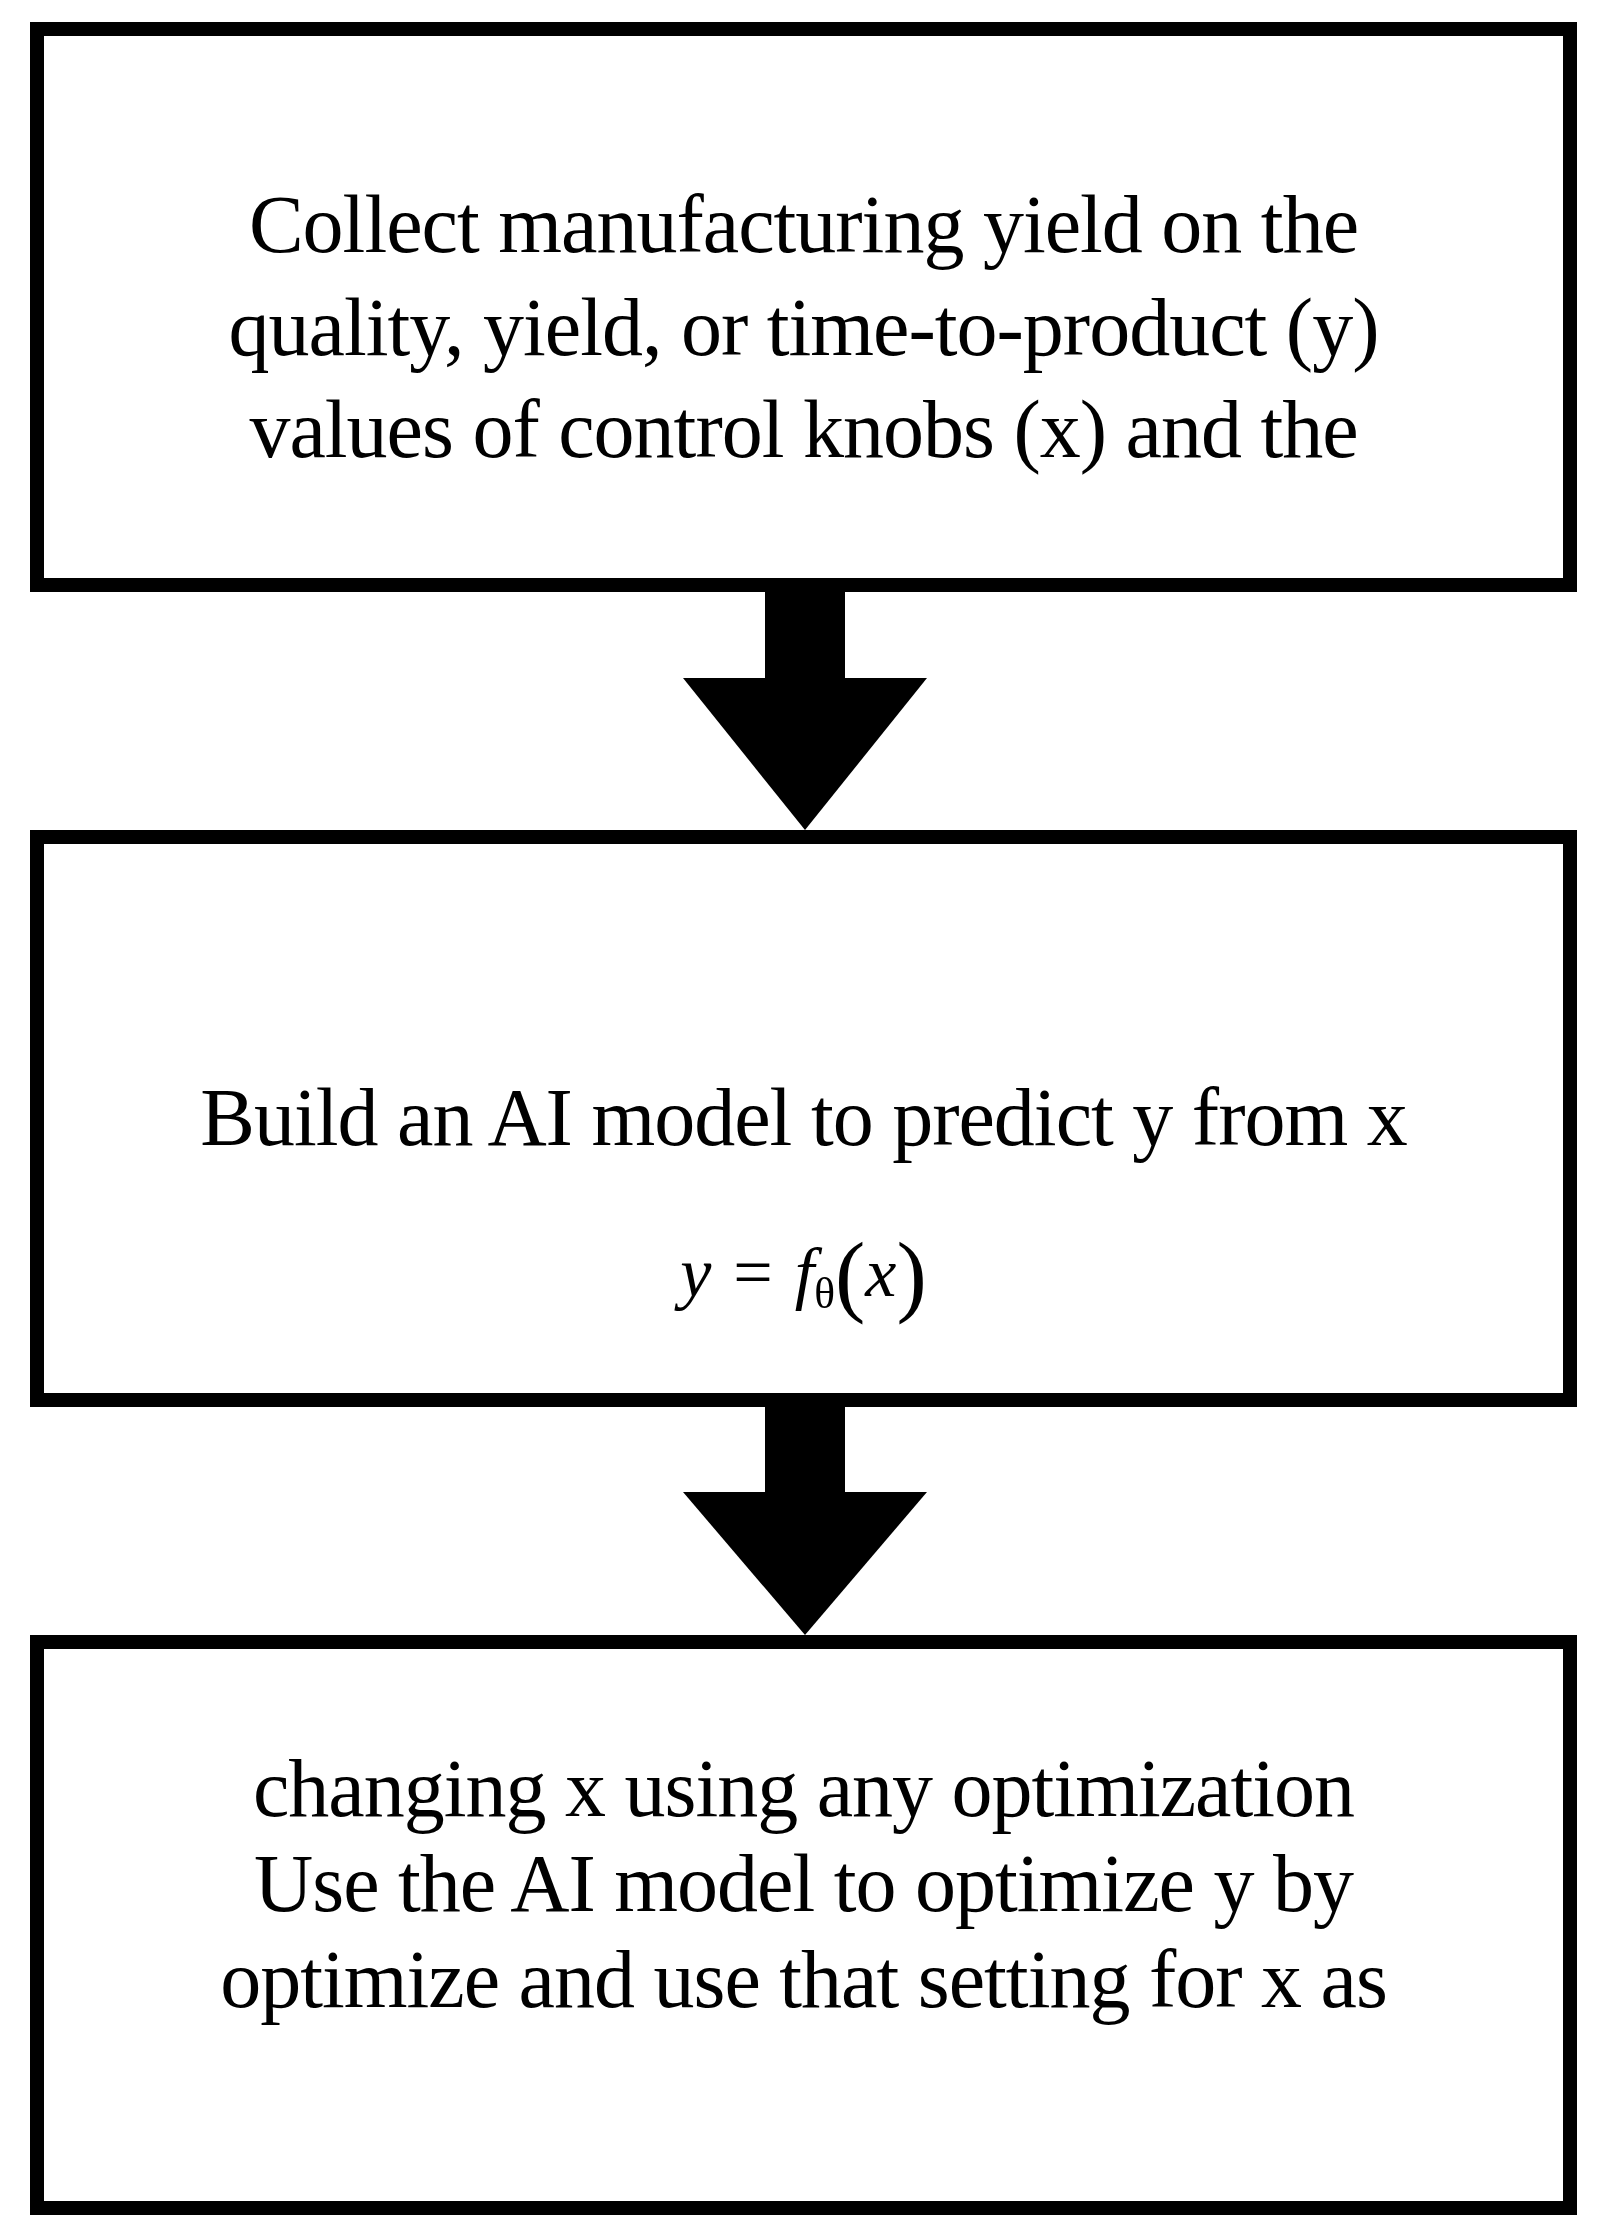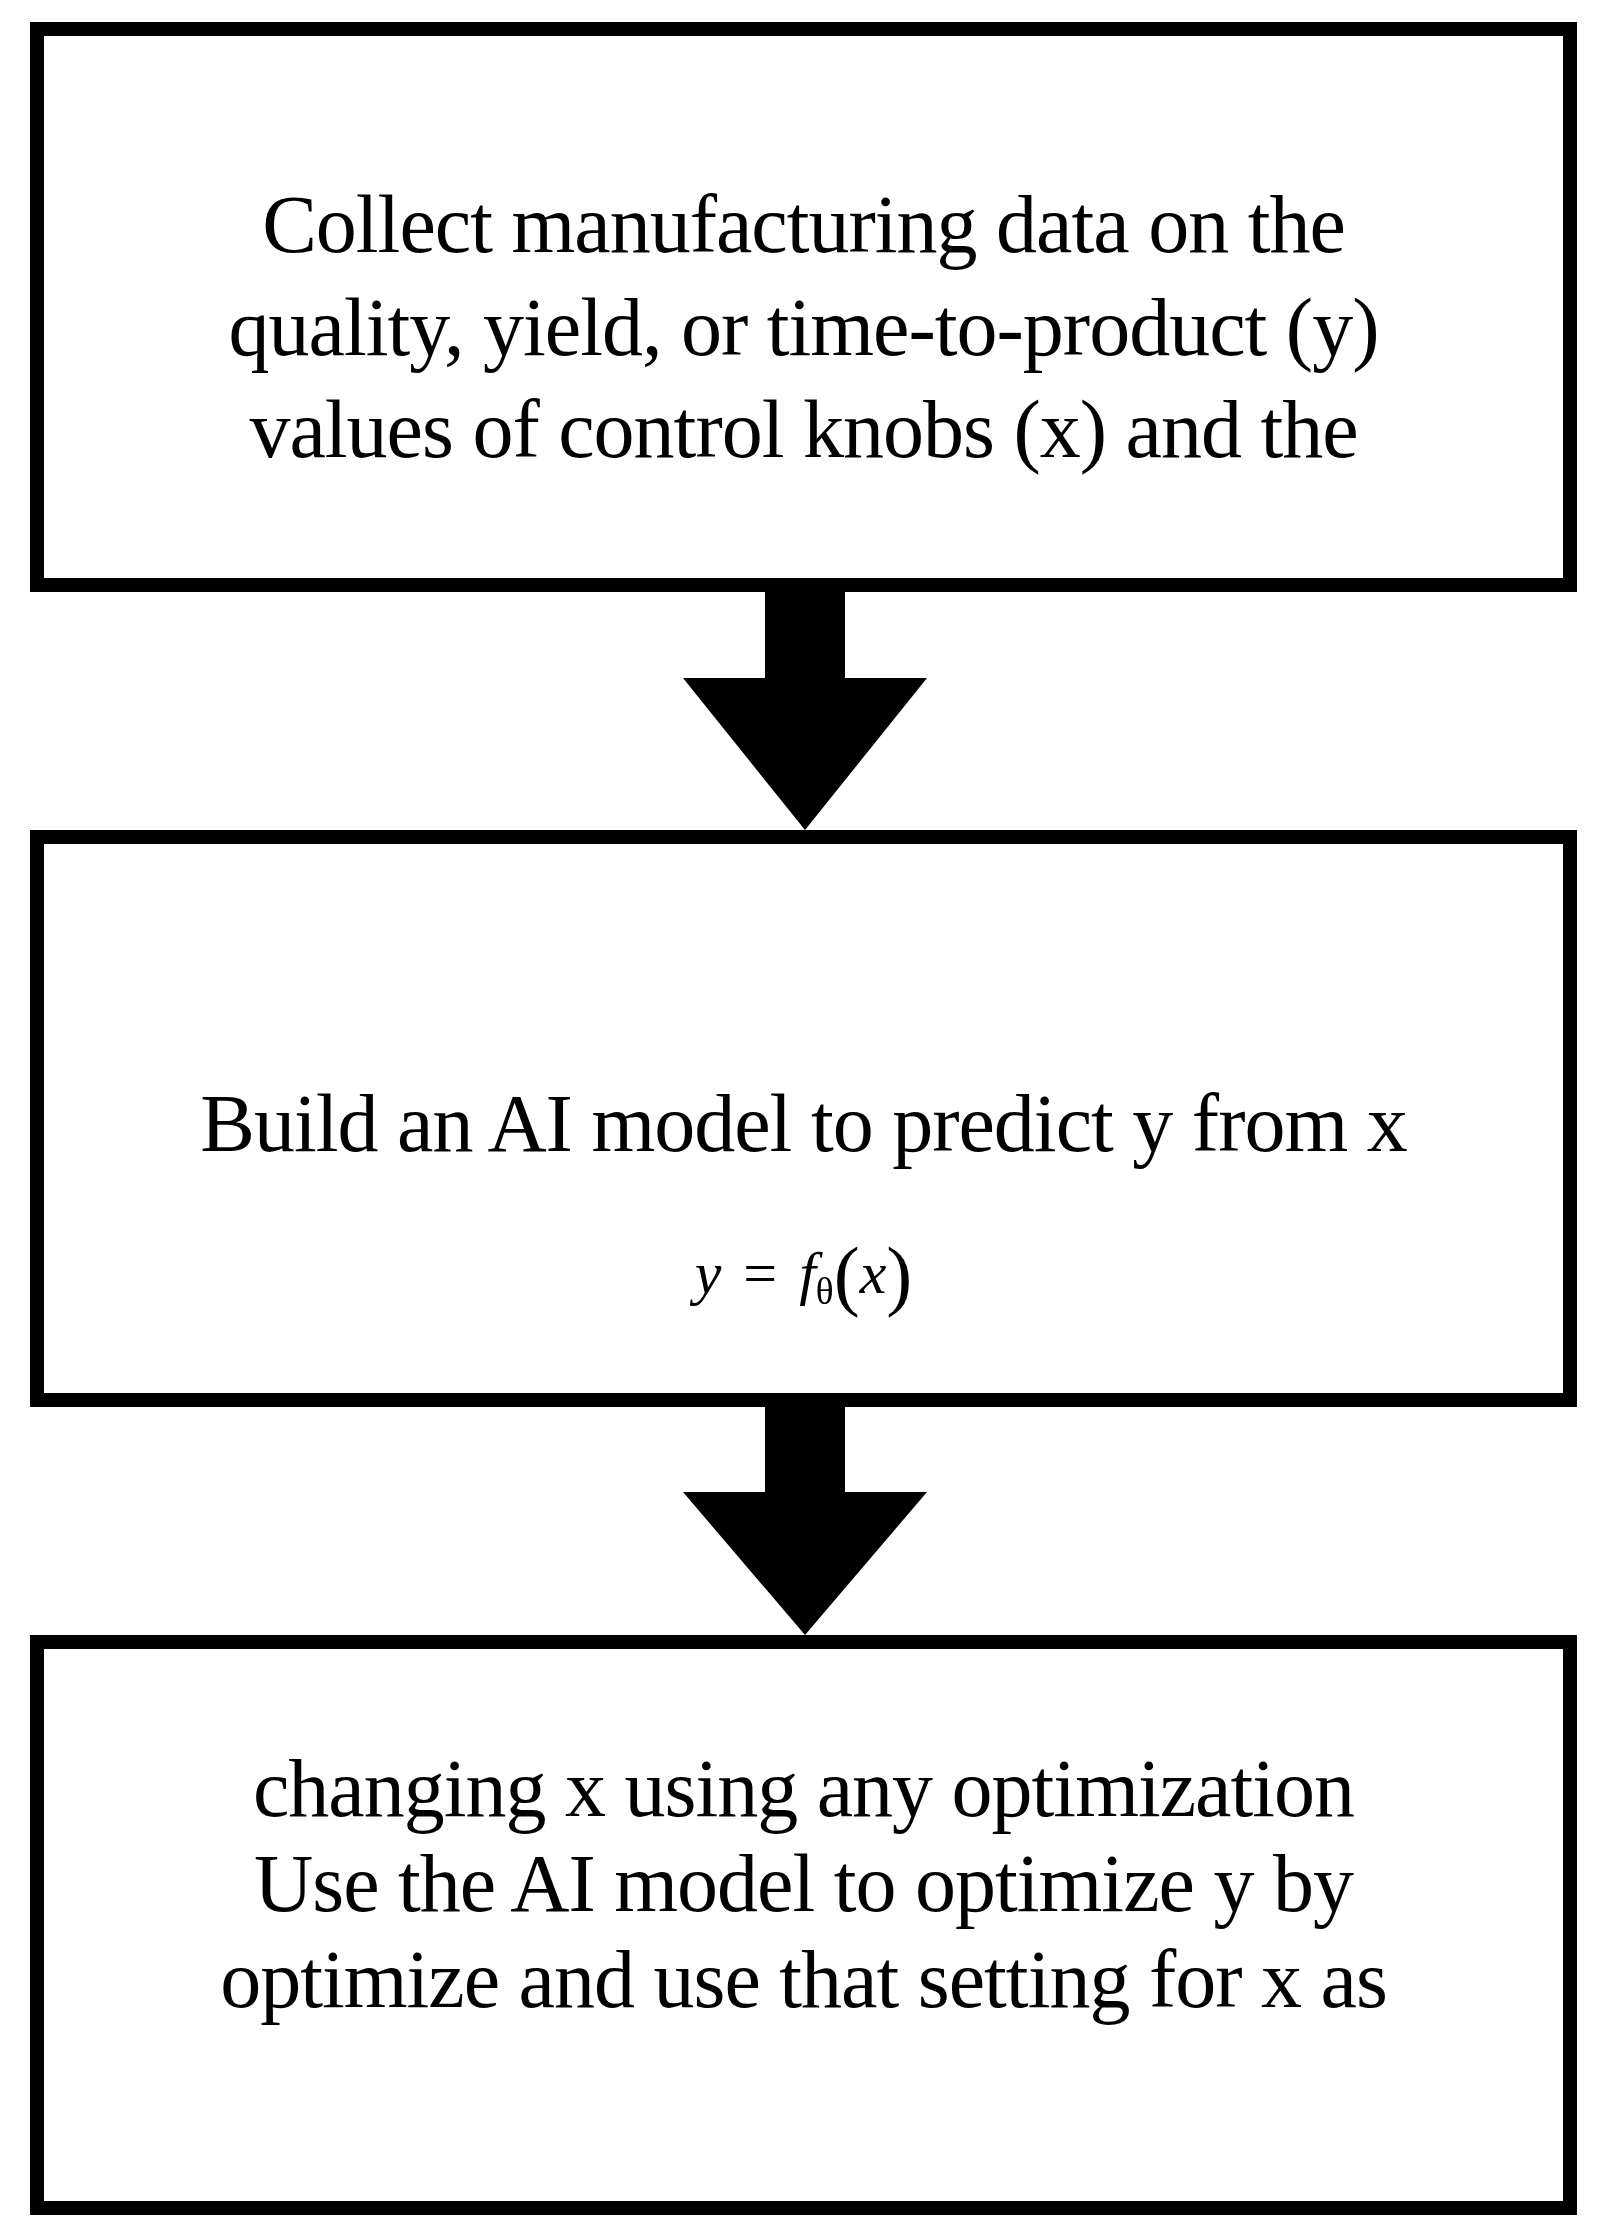--- a/index.html
+++ b/index.html
@@ -38,21 +38,21 @@
     line-height: 1.25;
     letter-spacing: -1px;
     white-space: nowrap;
   }
   .box-line { display: block; }
 
   #box-use .box-text { line-height: 1.16; }
 
   .equation {
     margin-top: 24px;
-    font-size: 60px;
+    font-size: 70px;
     line-height: 1;
     white-space: nowrap;
   }
   .eq-var {
     font-style: italic;
   }
   .eq-rel {
     padding: 0 22px;
   }
   .eq-sub {
@@ -88,21 +88,21 @@
   #arrow-1 .arrow-head { border-top: 152px solid #000000; }
   #arrow-2 .arrow-head { border-top: 143px solid #000000; }
 </style>
 </head>
 <body>
 
 <div id="canvas">
 
   <div class="flow-box" id="box-collect">
     <div class="box-text">
-      <span class="box-line">Collect manufacturing data on the</span>
+      <span class="box-line">Collect manufacturing yield on the</span>
       <span class="box-line">quality, yield, or time-to-product (y)</span>
       <span class="box-line">values of control knobs (x) and the</span>
     </div>
   </div>
 
   <div class="down-arrow" id="arrow-1">
     <div class="arrow-stem"></div>
     <div class="arrow-head"></div>
   </div>
 

